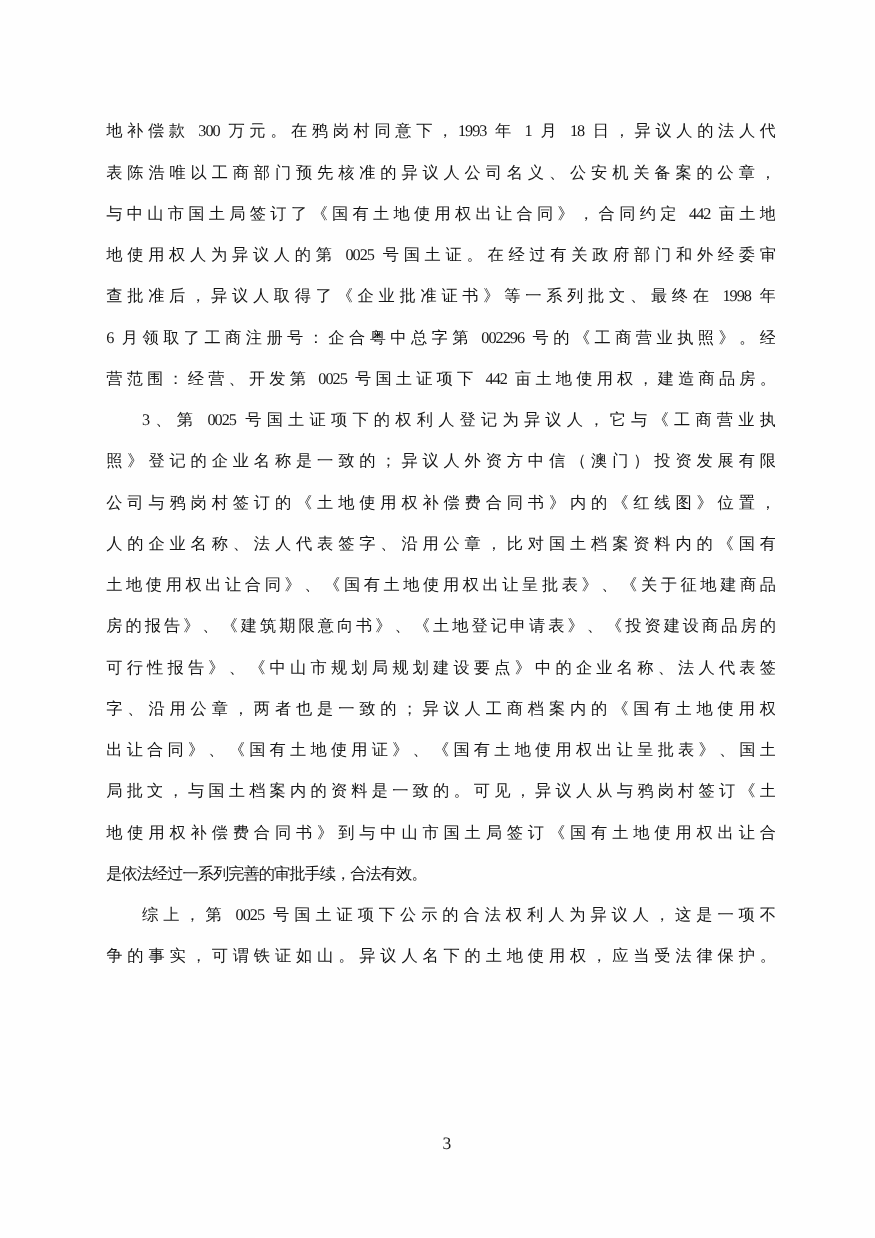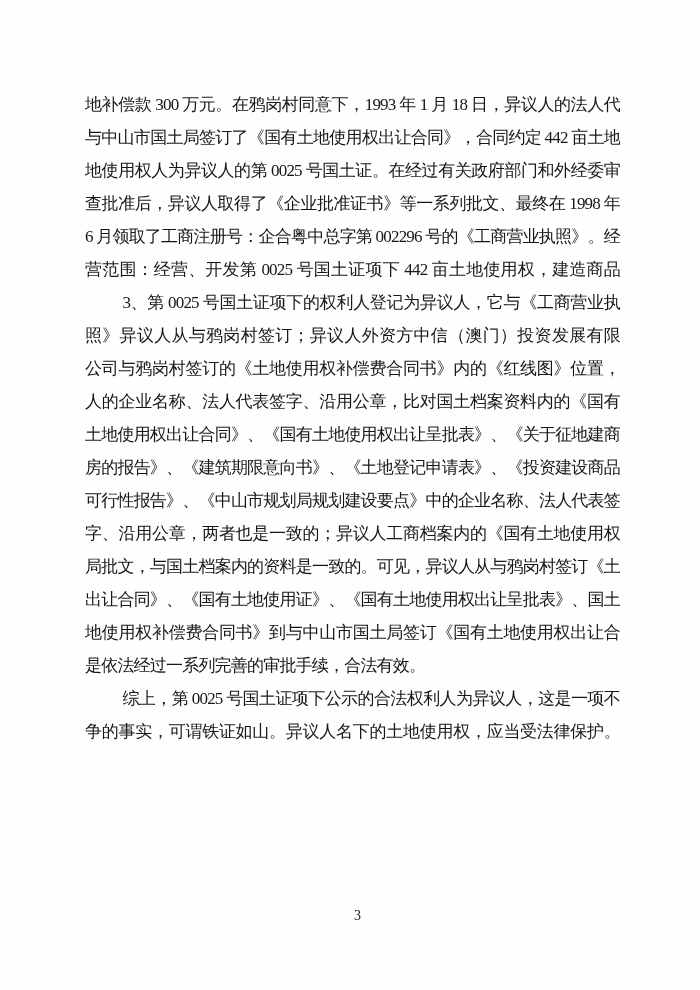--- a/index.html
+++ b/index.html
@@ -16,21 +16,21 @@
     font-family: "Liberation Serif", serif;
     color: #161616;
   }
   .textblock {
     position: absolute;
     left: 85px;
     top: 88px;
     width: 535px;
   }
   .line {
-    font-size: 17px;
+    font-size: 13px;
     line-height: 33px;
     height: 33px;
     overflow: hidden;
     letter-spacing: -0.8px;
     text-align: justify;
     text-align-last: justify;
   }
   .line.no-fill {
     text-align-last: left;
   }
@@ -47,34 +47,35 @@
     line-height: 20px;
     color: #1a1a1a;
   }
 </style>
 </head>
 <body>
 
 <div class="page">
   <div class="textblock" id="textblock">
       <div class="line">地补偿款 300 万元。在鸦岗村同意下，1993 年 1 月 18 日，异议人的法人代</div>
+      <div class="line">表陈浩唯以工商部门预先核准的异议人公司名义、公安机关备案的公章，</div>
       <div class="line">与中山市国土局签订了《国有土地使用权出让合同》，合同约定 442 亩土地</div>
       <div class="line">地使用权人为异议人的第 0025 号国土证。在经过有关政府部门和外经委审</div>
       <div class="line">查批准后，异议人取得了《企业批准证书》等一系列批文、最终在 1998 年</div>
       <div class="line">6 月领取了工商注册号：企合粤中总字第 002296 号的《工商营业执照》。经</div>
       <div class="line">营范围：经营、开发第 0025 号国土证项下 442 亩土地使用权，建造商品房。</div>
       <div class="line indent">3、第 0025 号国土证项下的权利人登记为异议人，它与《工商营业执</div>
-      <div class="line">照》异议人从与鸦岗村签订；异议人外资方中信（澳门）投资发展有限</div>
+      <div class="line">照》登记的企业名称是一致的；异议人外资方中信（澳门）投资发展有限</div>
       <div class="line">公司与鸦岗村签订的《土地使用权补偿费合同书》内的《红线图》位置，</div>
       <div class="line">人的企业名称、法人代表签字、沿用公章，比对国土档案资料内的《国有</div>
       <div class="line">土地使用权出让合同》、《国有土地使用权出让呈批表》、《关于征地建商品</div>
       <div class="line">房的报告》、《建筑期限意向书》、《土地登记申请表》、《投资建设商品房的</div>
       <div class="line">可行性报告》、《中山市规划局规划建设要点》中的企业名称、法人代表签</div>
       <div class="line">字、沿用公章，两者也是一致的；异议人工商档案内的《国有土地使用权</div>
+      <div class="line">出让合同》、《国有土地使用证》、《国有土地使用权出让呈批表》、国土</div>
       <div class="line">局批文，与国土档案内的资料是一致的。可见，异议人从与鸦岗村签订《土</div>
-      <div class="line">出让合同》、《国有土地使用证》、《国有土地使用权出让呈批表》、国土</div>
       <div class="line">地使用权补偿费合同书》到与中山市国土局签订《国有土地使用权出让合</div>
       <div class="line no-fill">是依法经过一系列完善的审批手续，合法有效。</div>
       <div class="line indent">综上，第 0025 号国土证项下公示的合法权利人为异议人，这是一项不</div>
       <div class="line">争的事实，可谓铁证如山。异议人名下的土地使用权，应当受法律保护。</div>
     </div>
   <div class="pageno">3</div>
 </div>
 
 </body></html>

